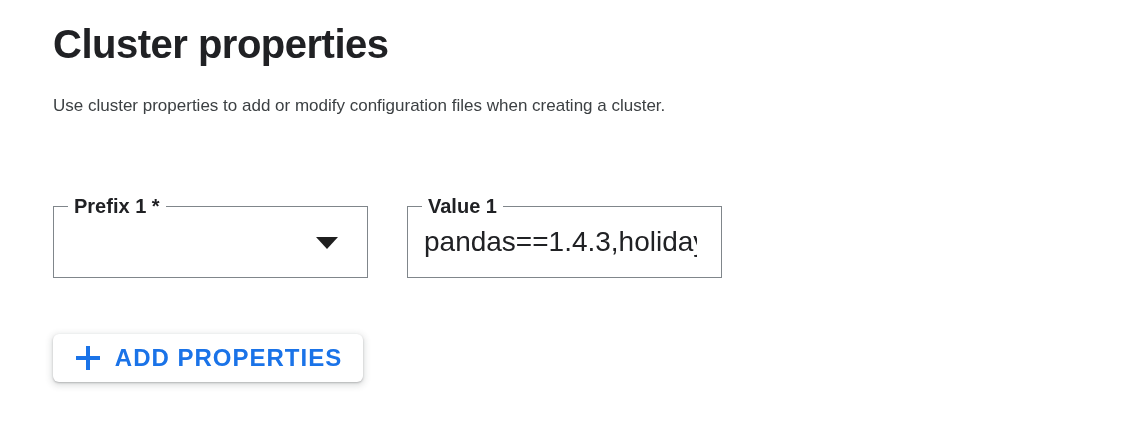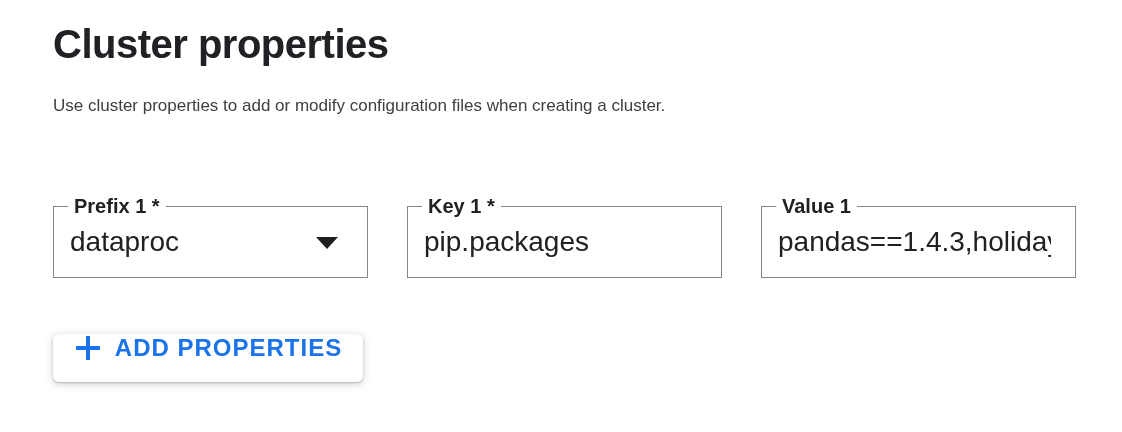--- a/index.html
+++ b/index.html
@@ -102,21 +102,21 @@
     position: absolute;
     left: 33px;
     top: 334px;
     width: 310px;
     height: 48px;
     background: #ffffff;
     border: none;
     border-radius: 6px;
     box-shadow: 0 1px 2px rgba(60,64,67,0.30), 0 2px 6px 2px rgba(60,64,67,0.15);
     display: flex;
-    align-items: flex-start;
+    align-items: center;
     justify-content: center;
     gap: 13px;
     cursor: pointer;
   }
   .add-button-label {
     font-size: 24px;
     font-weight: 700;
     letter-spacing: 1px;
     color: #1a73e8;
     white-space: nowrap;
@@ -129,28 +129,23 @@
 <div class="page">
 
   <h1 class="page-title">Cluster properties</h1>
 
   <p class="section-description">Use cluster properties to add or modify configuration files when creating a cluster.</p>
 
   <div class="fields-row">
 
     <div class="field">
       <span class="field-label">Prefix 1 *</span>
-      <span class="select-value">dataproc</span>
       <span class="select-arrow"></span>
     </div>
 
-    <div class="field">
-      <span class="field-label">Key 1 *</span>
-      <input class="text-input" type="text" value="pip.packages" style="">
-    </div>
 
     <div class="field">
       <span class="field-label">Value 1</span>
       <input class="text-input" type="text" value="pandas==1.4.3,holiday" style="">
     </div>
 
   </div>
 
   <button class="add-button">
     <svg class="plus-icon" width="28" height="28" viewBox="0 0 28 28">

